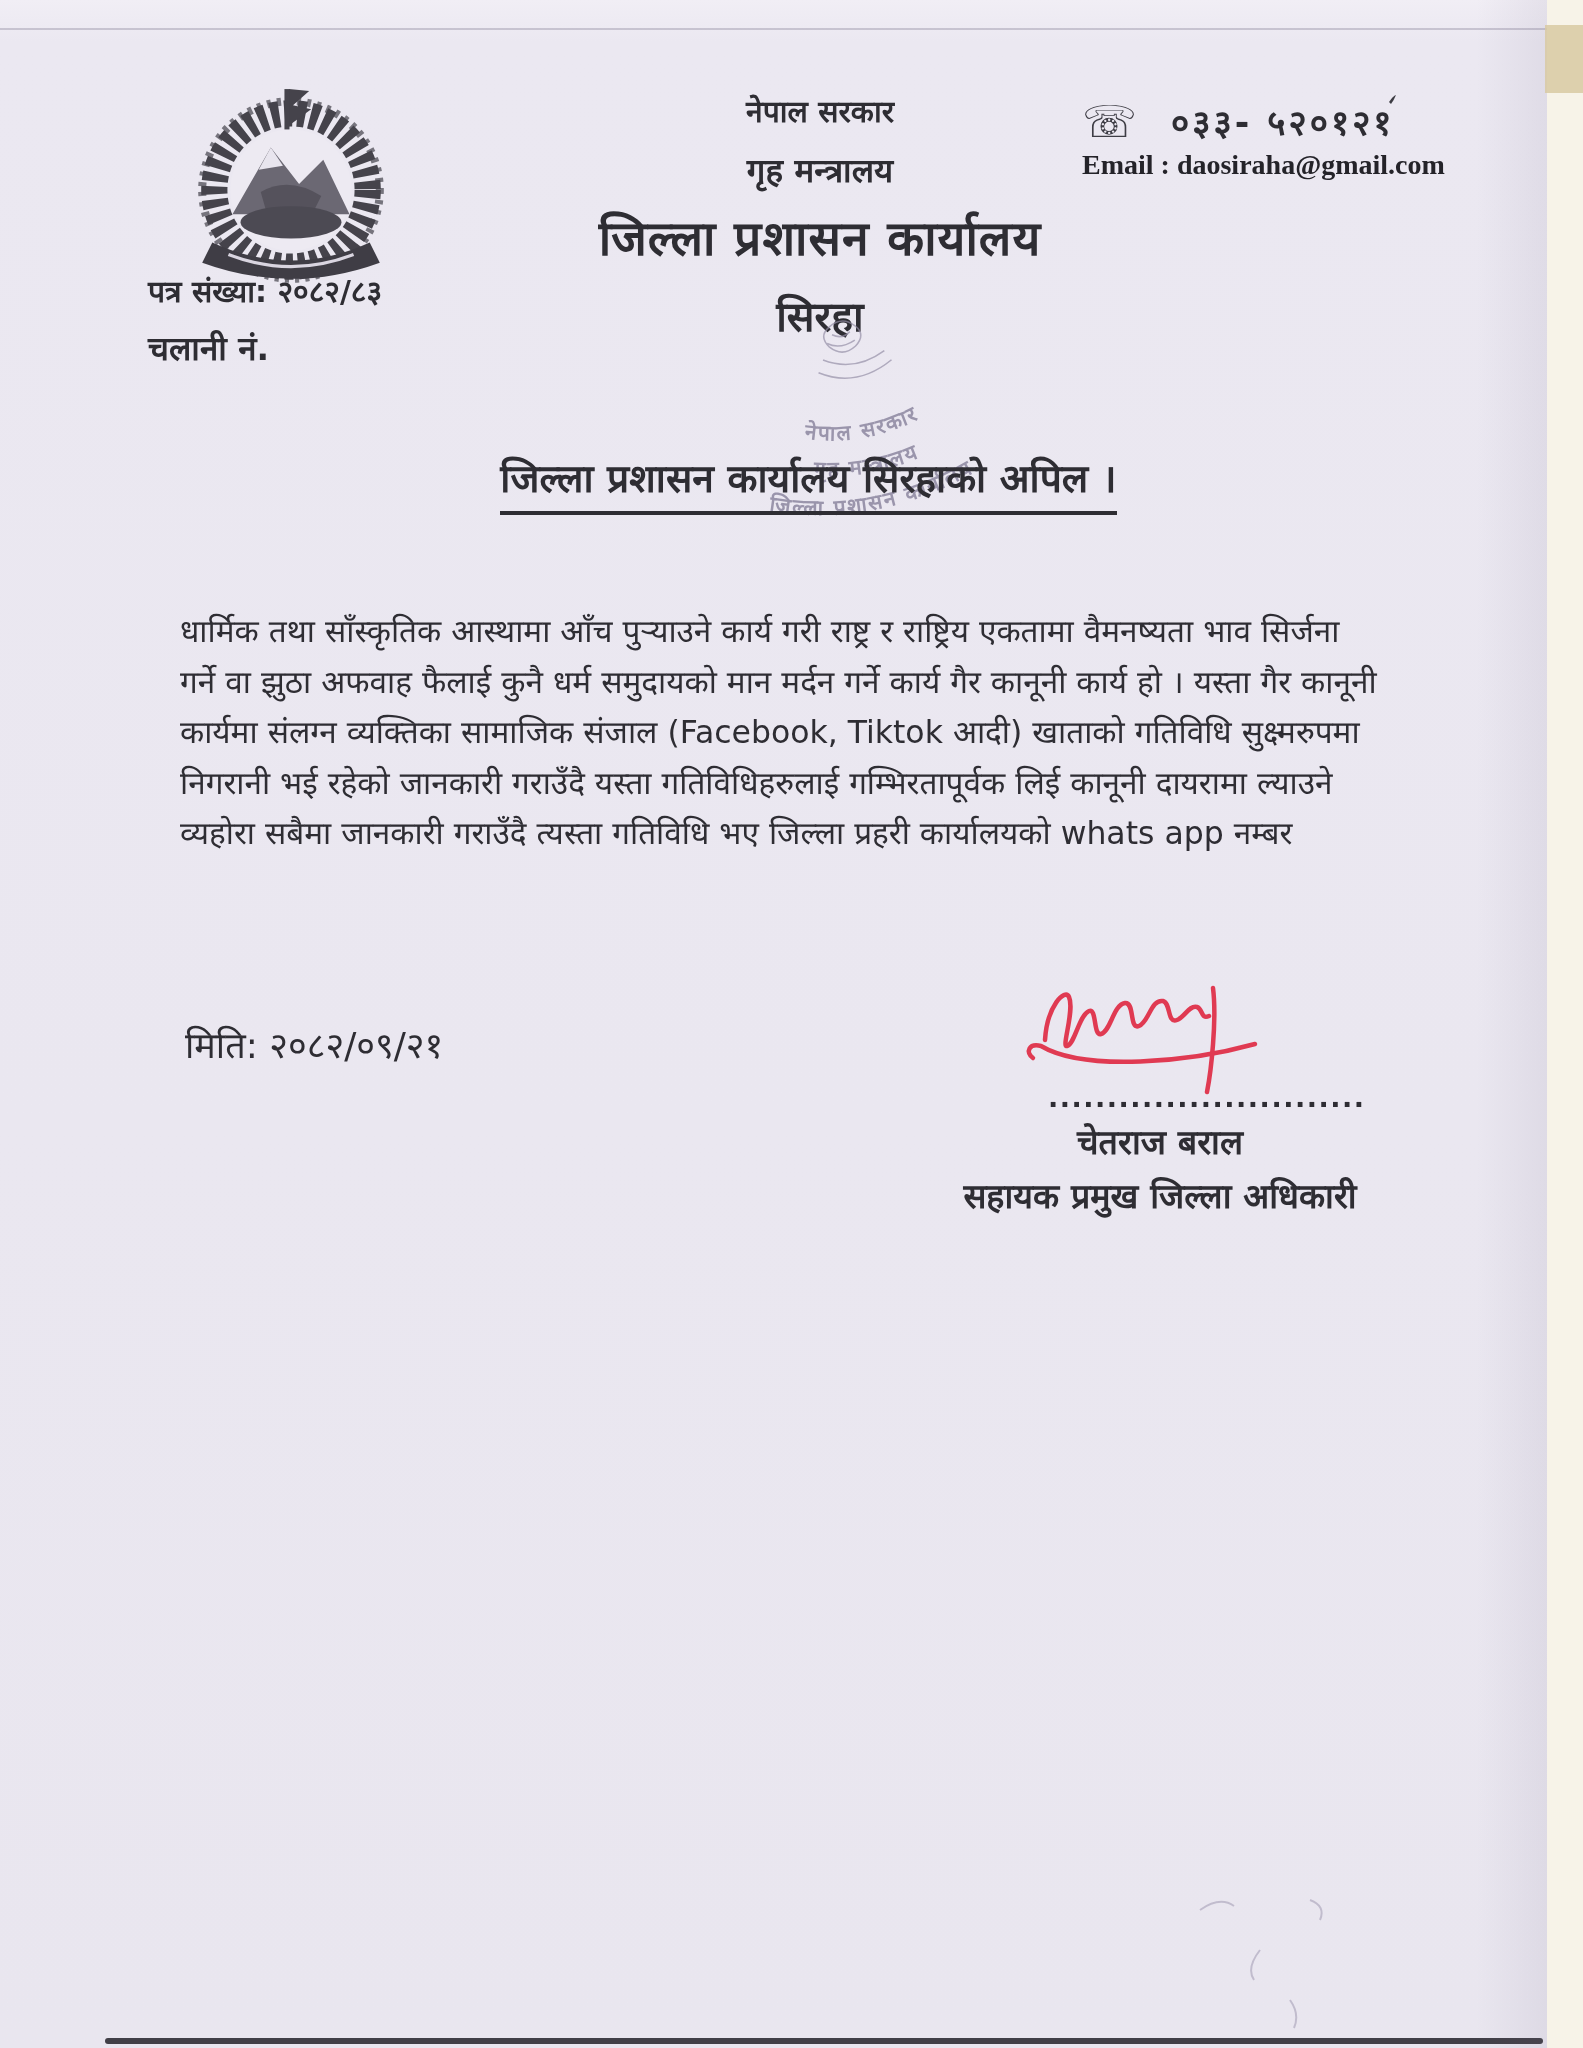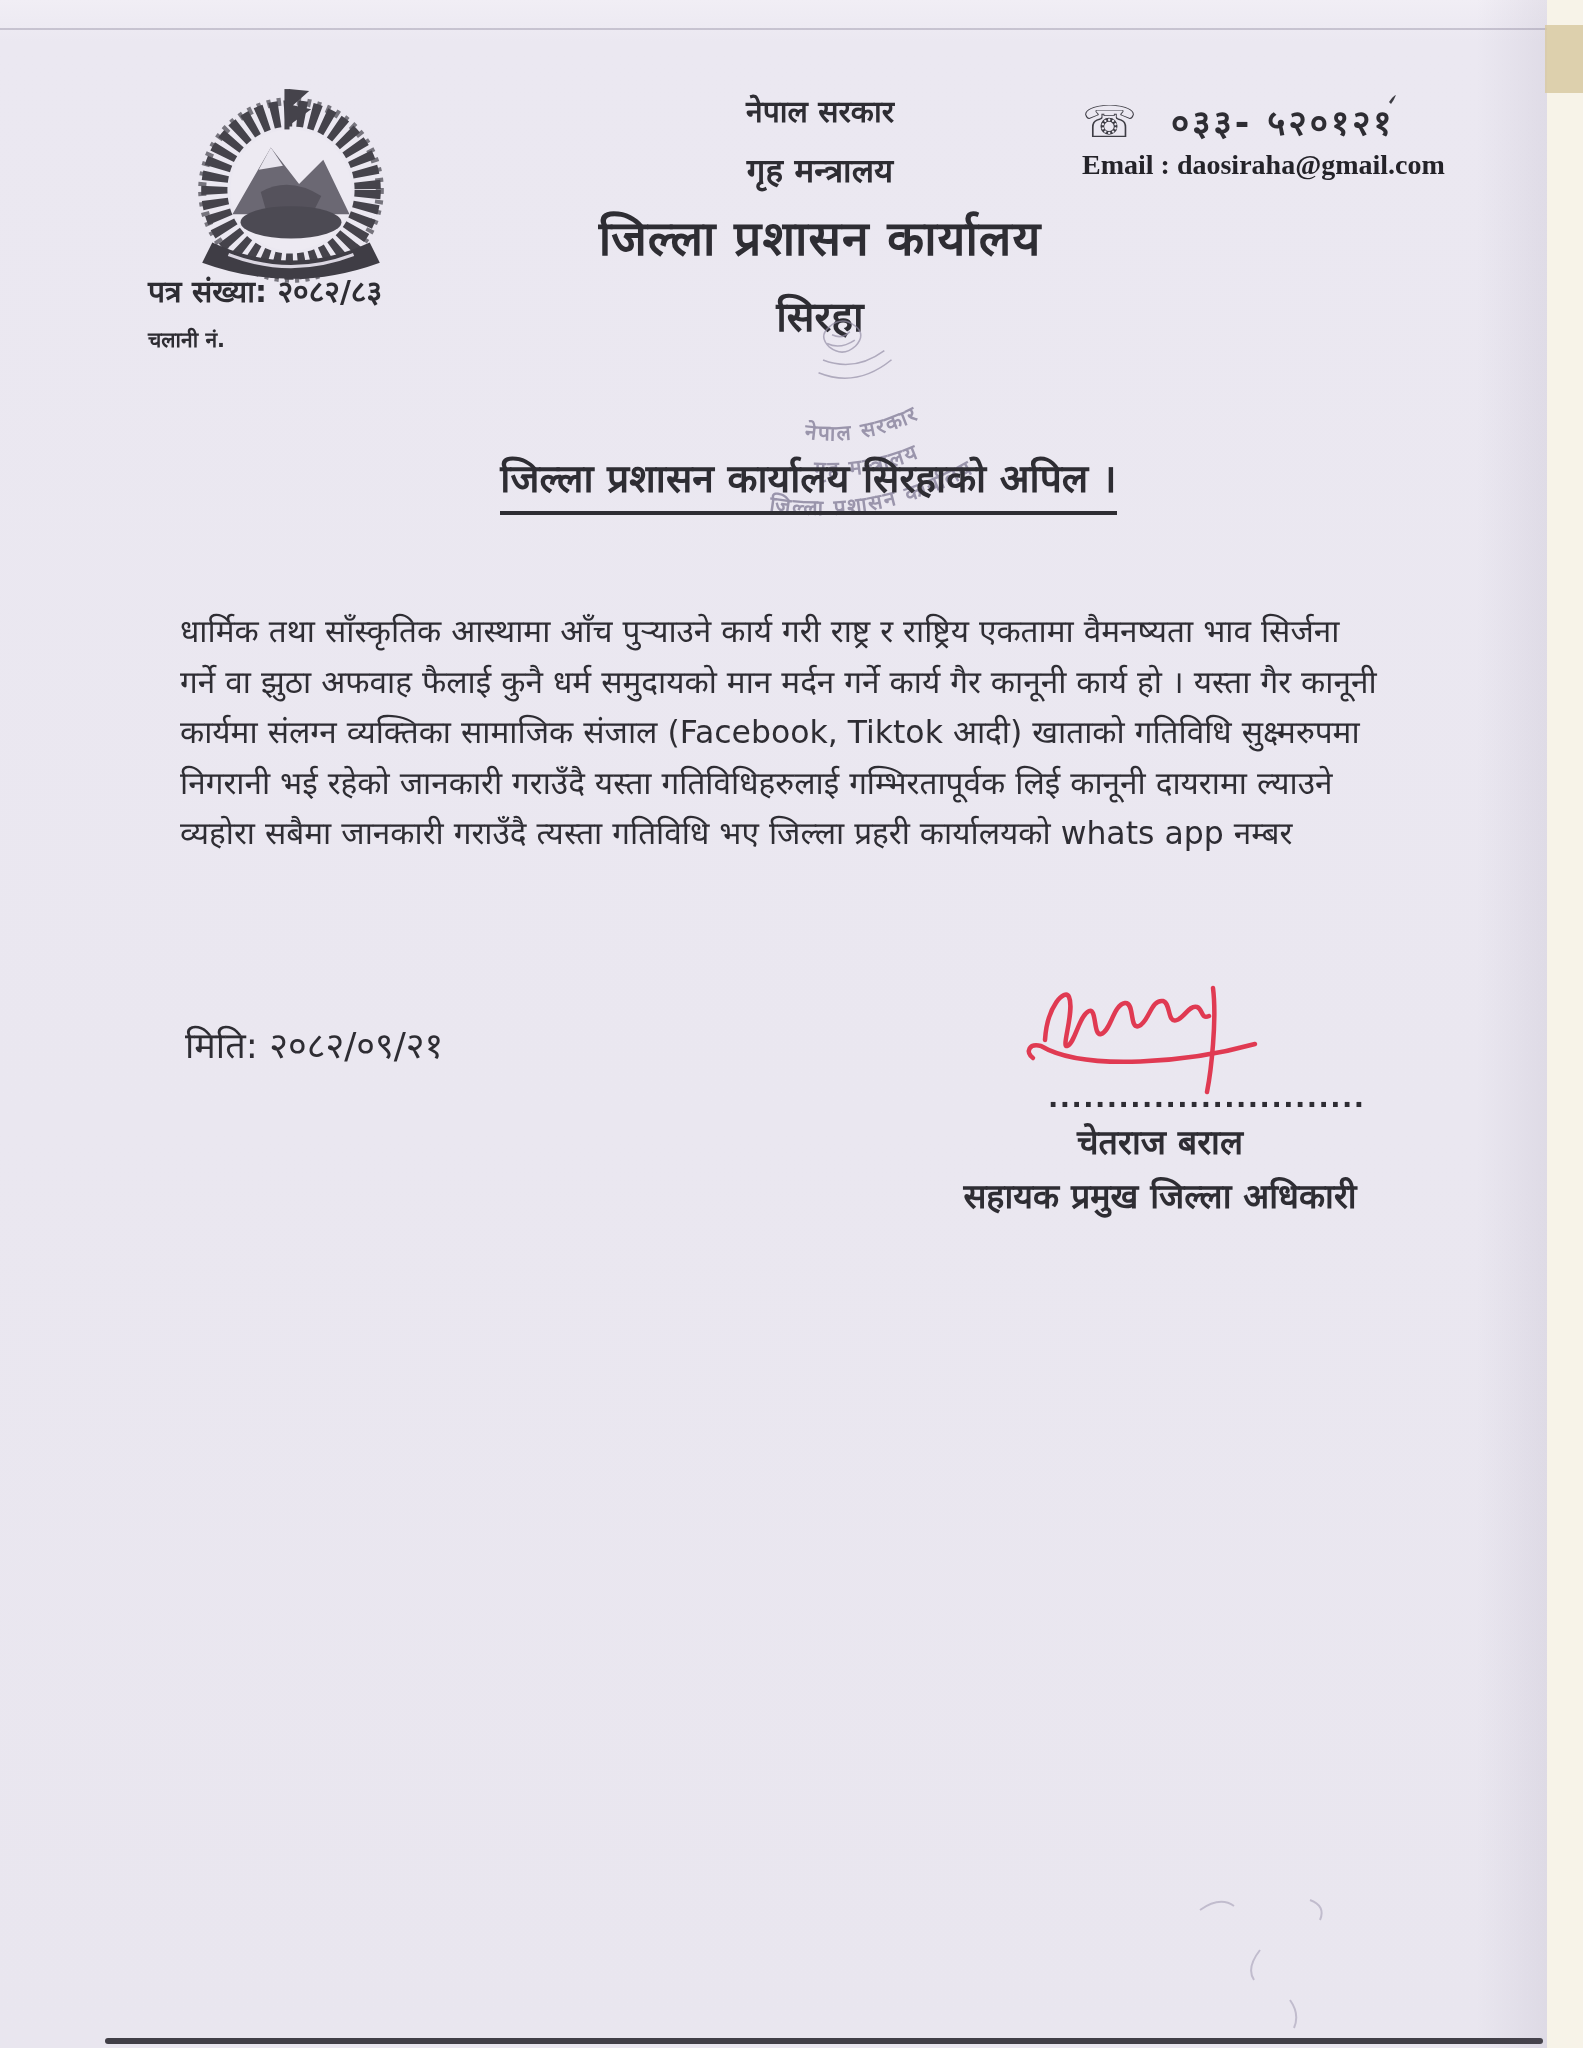--- a/index.html
+++ b/index.html
@@ -32,21 +32,21 @@
   .office    { font-size:48px; margin-top:12px; letter-spacing:1px; }
   .district  { font-size:41px; margin-top:18px; }
 
   .contact { position:absolute; left:1082px; top:98px; width:440px; }
   .phone-row { display:flex; align-items:center; gap:34px; }
   .phone-glyph { font-size:44px; line-height:44px; color:#3e3d45; }
   .phone-num { font-size:35px; font-weight:bold; letter-spacing:3px; color:#2e2d33; }
   .email { margin-top:4px; font-family:"Liberation Serif", serif; font-weight:bold; font-size:28px; color:#242329; }
 
   .letter-no { position:absolute; left:148px; top:270px; font-size:30px; font-weight:bold; }
-  .chalani   { position:absolute; left:148px; top:325px; font-size:21px; font-weight:bold; }
+  .chalani   { position:absolute; left:148px; top:325px; font-size:33px; font-weight:bold; }
 
   
   .stamp { position:absolute; left:680px; top:310px; width:360px; height:210px; opacity:.85; pointer-events:none; }
   .stamp text { font-size:21px; fill:#8d87a0; font-weight:bold; letter-spacing:2px; }
 
   
   .title-wrap { position:absolute; left:0; top:450px; width:1547px; text-align:center; }
   .title-wrap .t {
     display:inline-block; transform:translateX(35px);
     font-size:39px; font-weight:bold; padding-bottom:8px;

